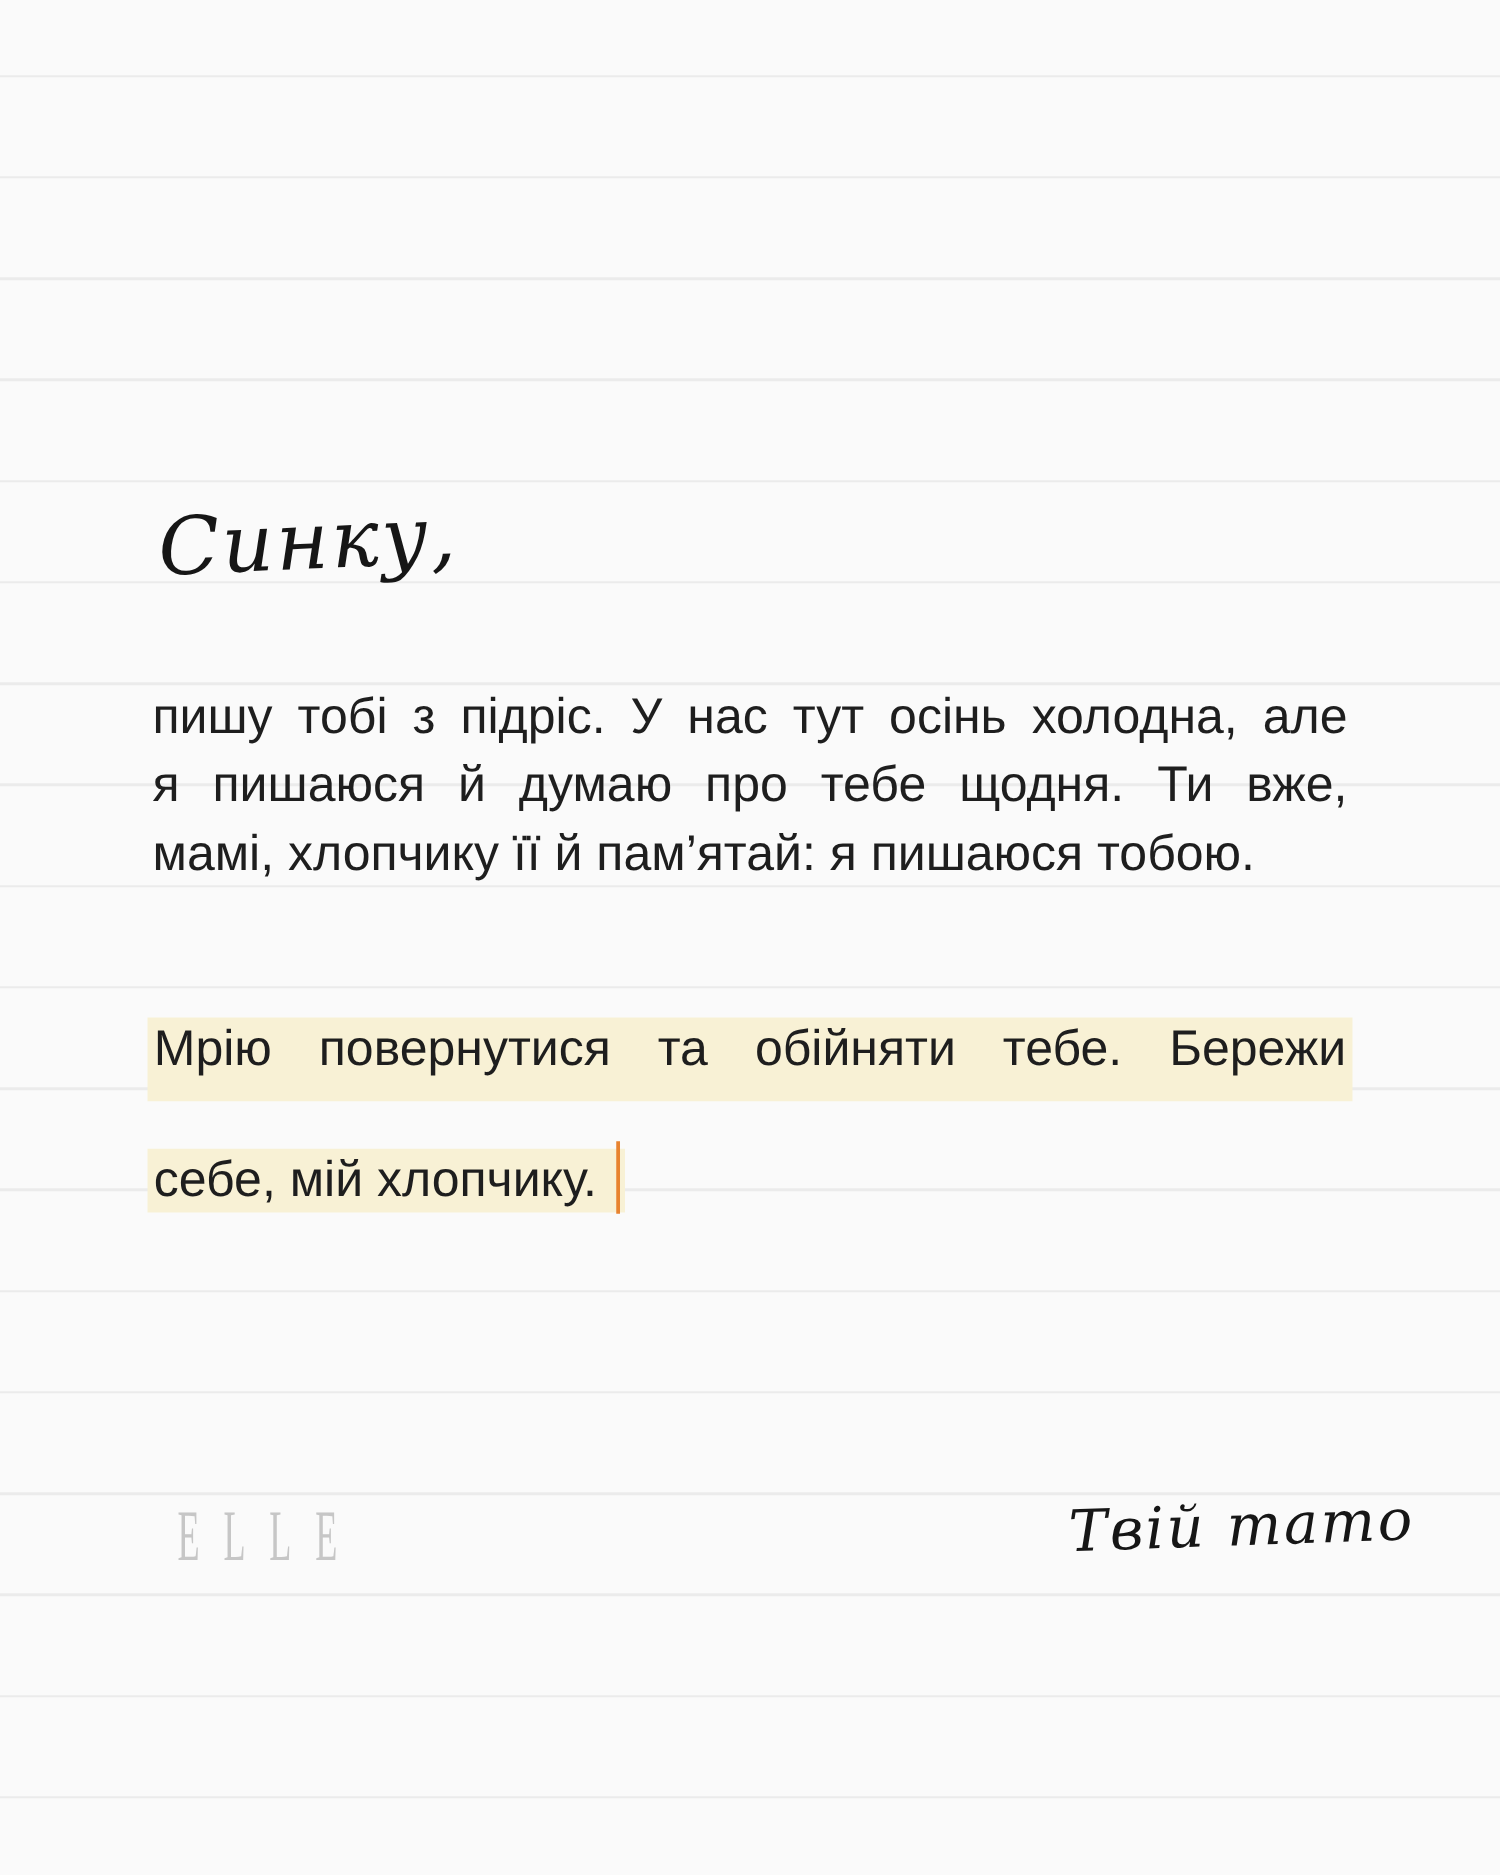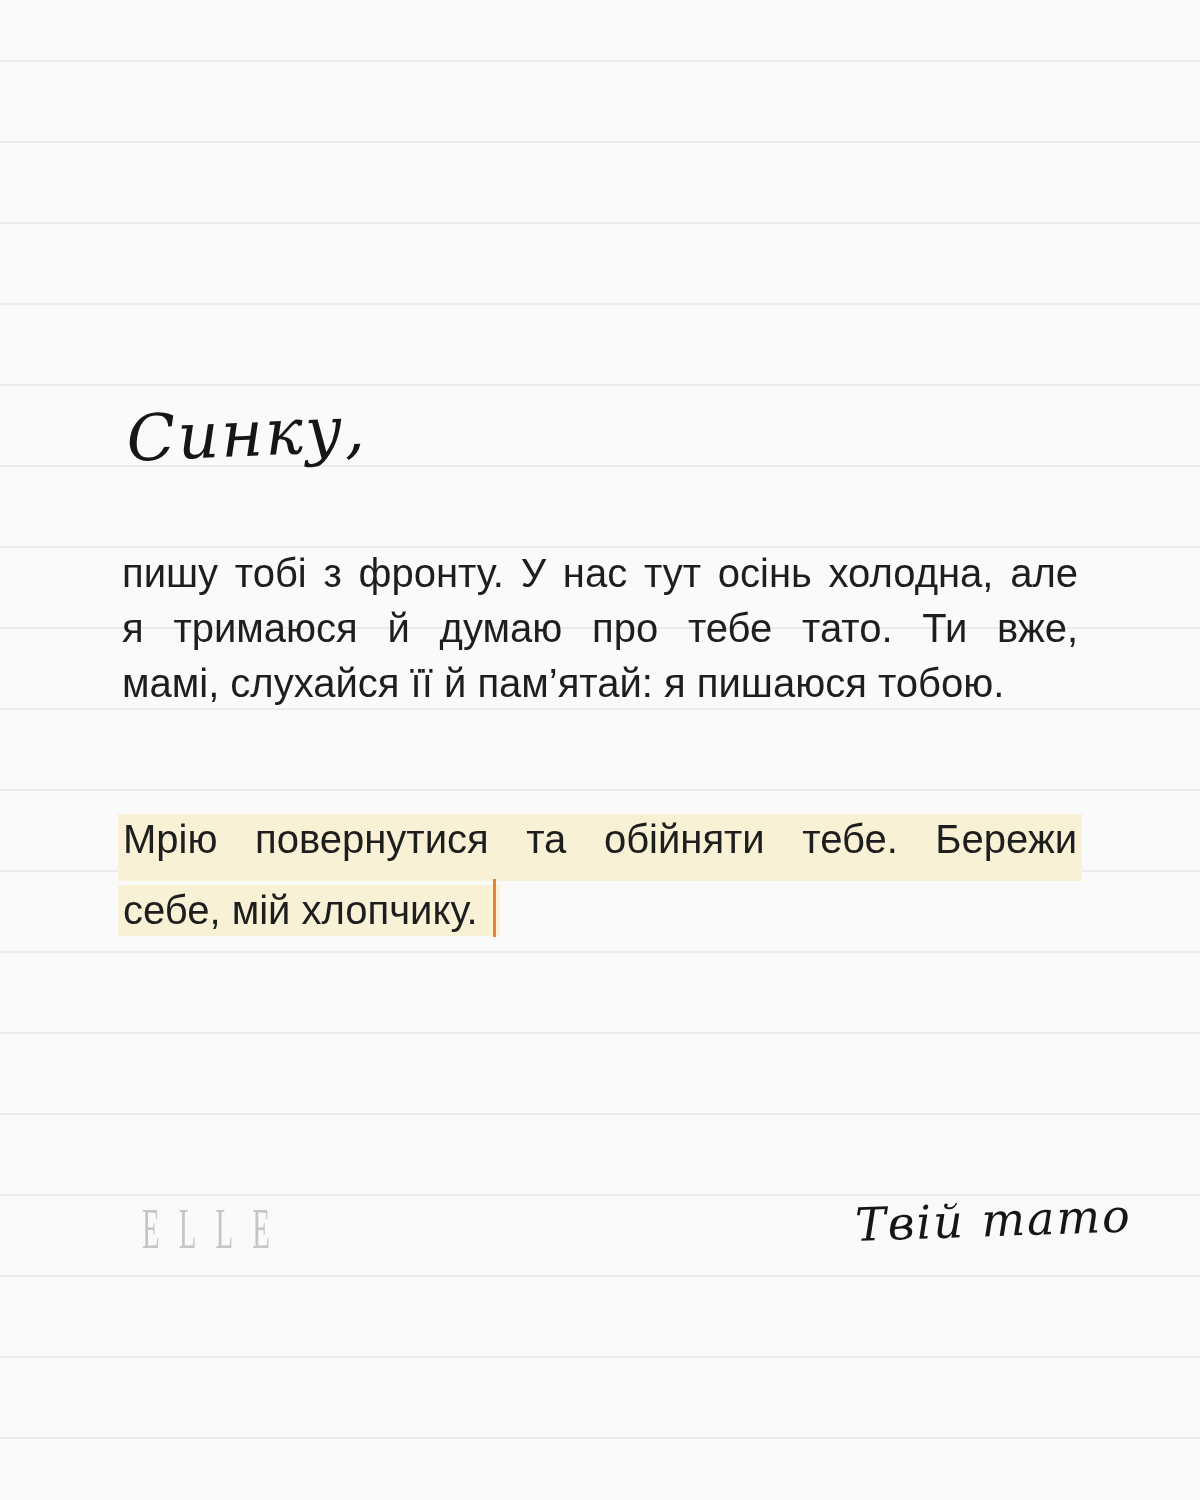--- a/index.html
+++ b/index.html
@@ -83,20 +83,21 @@
     text-align: justify;
     text-align-last: justify;
   }
   .hl-line2 {
     position: relative;
     display: inline-block;
     background: var(--highlight);
     height: 51px;
     line-height: 51px;
     padding: 0 22px 0 5px;
+    margin-top: 34px;
   }
   .caret {
     position: absolute;
     right: 4px;
     top: -6px;
     width: 3px;
     height: 58px;
     background: var(--caret);
   }
   
@@ -129,23 +130,23 @@
   }
 </style>
 </head>
 <body>
 
 <div class="page">
 
   <div class="salutation">Синку,</div>
 
   <div class="para1">
-    <span class="line-justify">пишу тобі з фронту. У нас тут осінь холодна, але</span>
-    <span class="line-justify">я тримаюся й думаю про тебе тато. Ти вже,</span>
-    <span class="line-left">мамі, слухайся її й пам’ятай: я пишаюся тобою.</span>
+    <span class="line-justify">пишу тобі з підріс. У нас тут осінь холодна, але</span>
+    <span class="line-justify">я пишаюся й думаю про тебе щодня. Ти вже,</span>
+    <span class="line-left">мамі, хлопчику її й пам’ятай: я пишаюся тобою.</span>
   </div>
 
   <div class="para2">
     <span class="hl-line1">Мрію повернутися та обійняти тебе. Бережи</span>
     <span class="hl-line2">
       <span>себе, мій хлопчику.</span>
       <span class="caret"></span>
     </span>
   </div>
 

